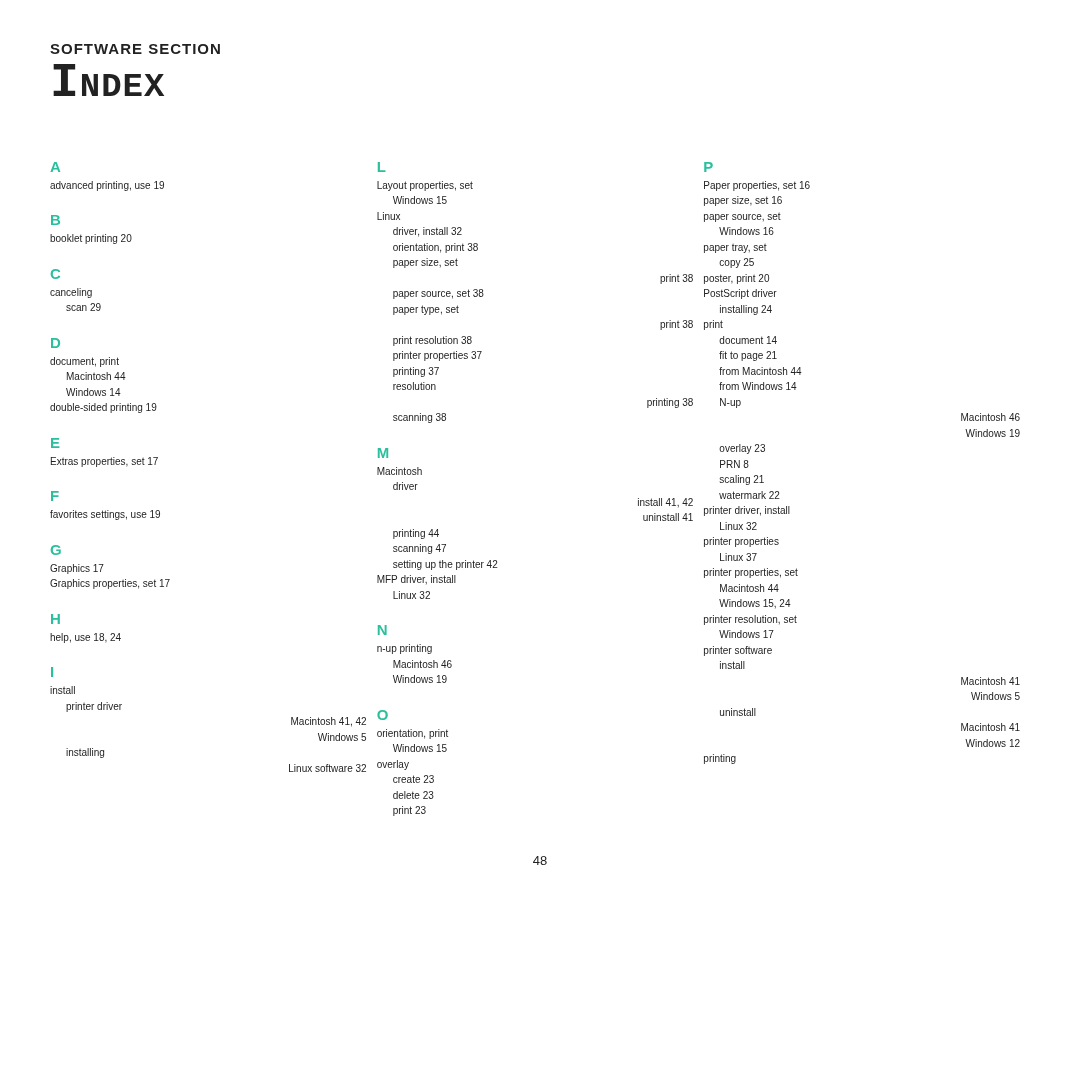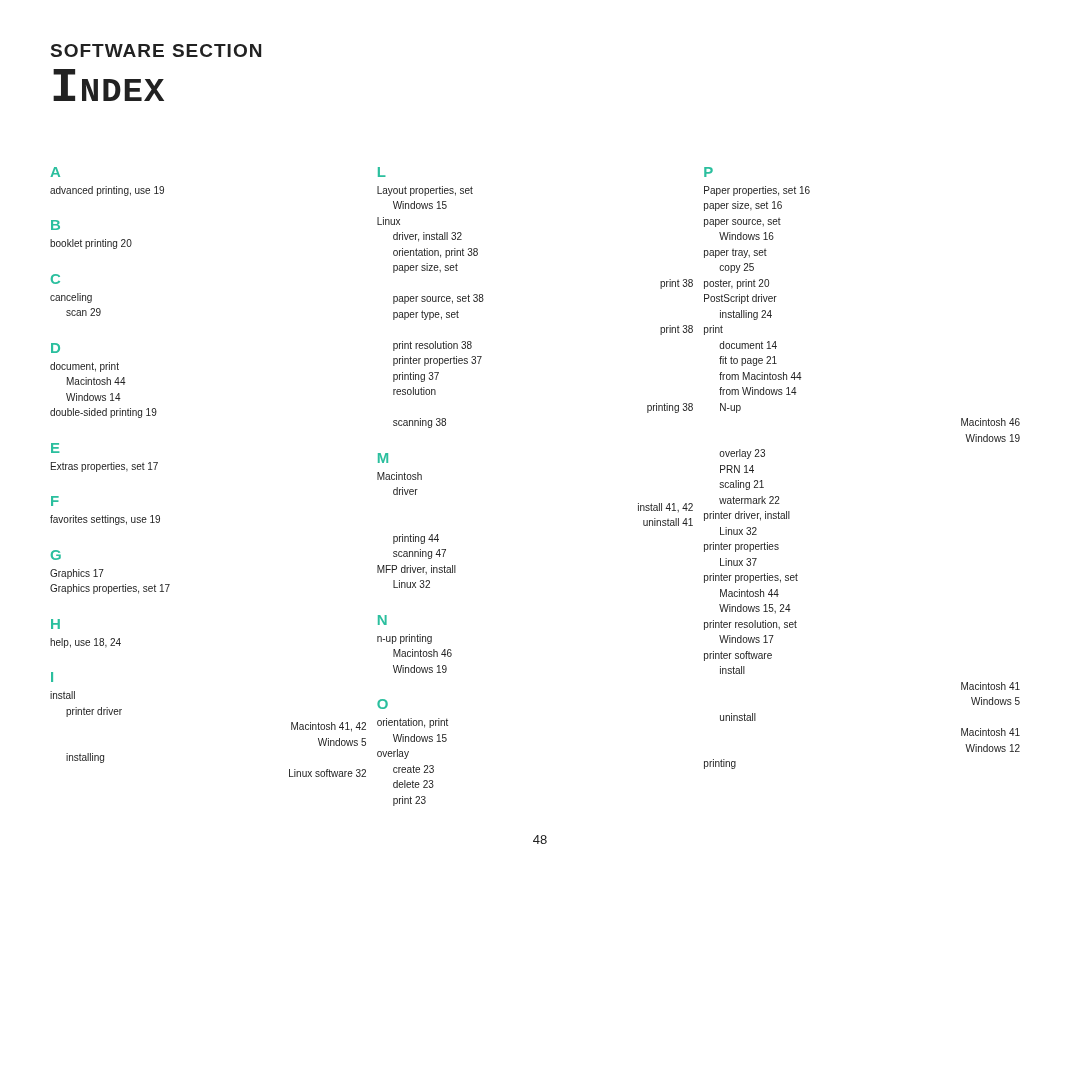--- a/index.html
+++ b/index.html
@@ -9,21 +9,21 @@
       font-size: 13px;
       color: #222;
       width: 1080px;
       min-height: 1080px;
       padding: 40px 50px 40px 50px;
     }
     .page-header {
       margin-bottom: 30px;
     }
     .software-section-label {
-      font-size: 19px;
+      font-size: 15px;
       font-weight: bold;
       font-variant: small-caps;
       letter-spacing: 1px;
       color: #222;
       text-transform: uppercase;
       font-family: Arial, Helvetica, sans-serif;
     }
     .index-title {
       font-size: 48px;
       font-weight: 900;
@@ -54,21 +54,21 @@
       line-height: 1.55;
       font-size: 10px;
     }
     .entry-line {
       display: block;
     }
     .indent1 { padding-left: 16px; }
     .indent2 { padding-left: 32px; text-align: right; }
     .page-number {
       text-align: center;
-      margin-top: 20px;
+      margin-top: 30px;
       font-size: 13px;
       color: #222;
     }
     .section-gap { margin-bottom: 4px; }
   </style>
 </head>
 <body>
 
 <div class="page-header">
   <div class="software-section-label">Software Section</div>
@@ -145,20 +145,21 @@
         <span class="entry-line indent1">scanning 38</span>
       </div>
       <div class="letter-heading">M</div>
       <div class="entry section-gap">
         <span class="entry-line">Macintosh</span>
         <span class="entry-line indent1">driver</span>
         <span class="entry-line indent2">install 41, 42</span>
         <span class="entry-line indent2">uninstall 41</span>
         <span class="entry-line indent1">printing 44</span>
         <span class="entry-line indent1">scanning 47</span>
+        <span class="entry-line indent1">setting up the printer 42</span>
         <span class="entry-line">MFP driver, install</span>
         <span class="entry-line indent1">Linux 32</span>
       </div>
       <div class="letter-heading">N</div>
       <div class="entry section-gap">
         <span class="entry-line">n-up printing</span>
         <span class="entry-line indent1">Macintosh 46</span>
         <span class="entry-line indent1">Windows 19</span>
       </div>
       <div class="letter-heading">O</div>
@@ -185,21 +186,21 @@
         <span class="entry-line indent1">installing 24</span>
         <span class="entry-line">print</span>
         <span class="entry-line indent1">document 14</span>
         <span class="entry-line indent1">fit to page 21</span>
         <span class="entry-line indent1">from Macintosh 44</span>
         <span class="entry-line indent1">from Windows 14</span>
         <span class="entry-line indent1">N-up</span>
         <span class="entry-line indent2">Macintosh 46</span>
         <span class="entry-line indent2">Windows 19</span>
         <span class="entry-line indent1">overlay 23</span>
-        <span class="entry-line indent1">PRN 14</span>
+        <span class="entry-line indent1">PRN 8</span>
         <span class="entry-line indent1">scaling 21</span>
         <span class="entry-line indent1">watermark 22</span>
         <span class="entry-line">printer driver, install</span>
         <span class="entry-line indent1">Linux 32</span>
         <span class="entry-line">printer properties</span>
         <span class="entry-line indent1">Linux 37</span>
         <span class="entry-line">printer properties, set</span>
         <span class="entry-line indent1">Macintosh 44</span>
         <span class="entry-line indent1">Windows 15, 24</span>
         <span class="entry-line">printer resolution, set</span>

